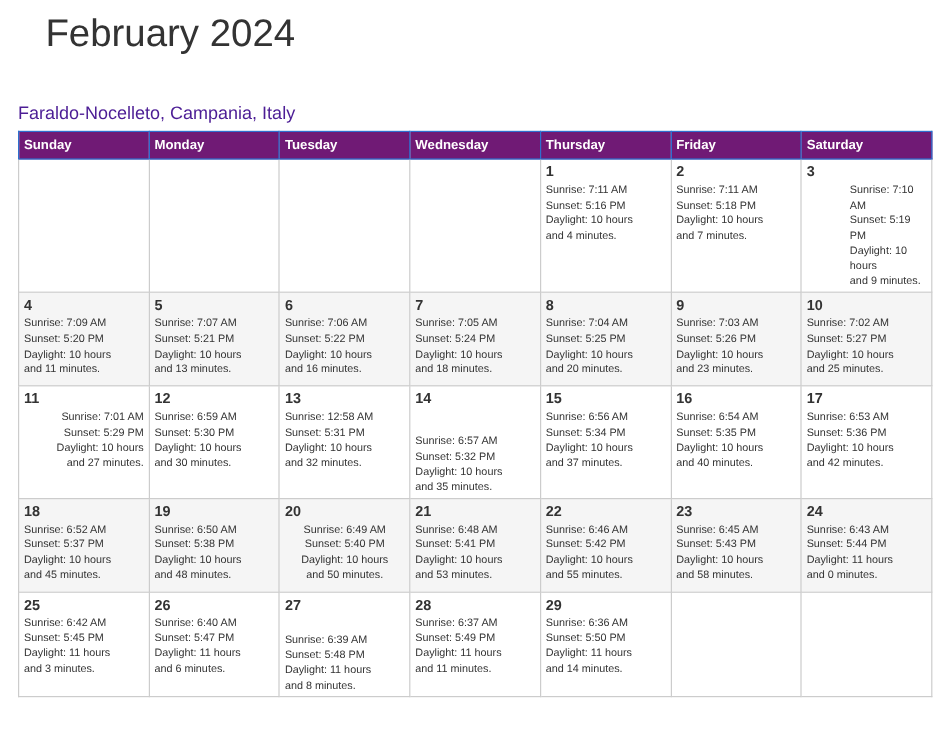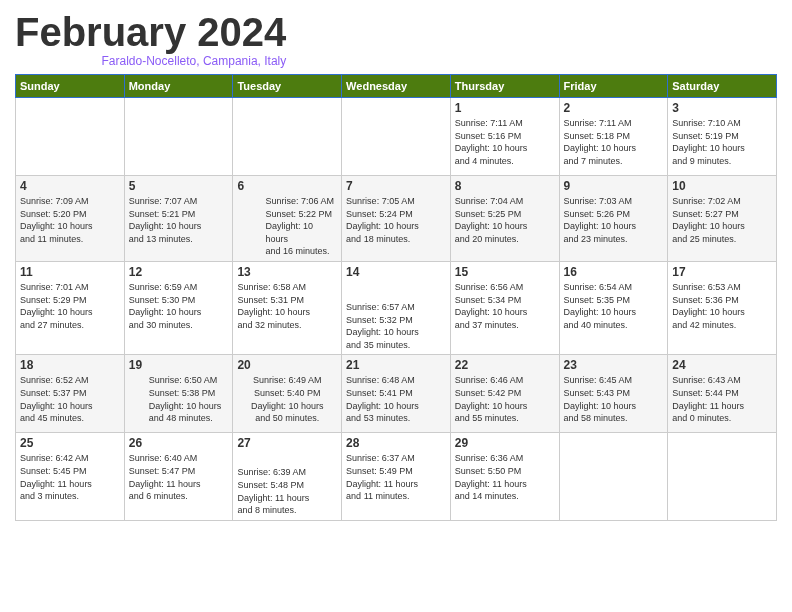--- a/index.html
+++ b/index.html
@@ -36,36 +36,37 @@
     }
     .logo-text span:first-child { color: #333; }
     .logo-icon {
       width: 22px;
       height: 22px;
     }
     .title-block {
       text-align: right;
     }
     .main-title {
-      font-size: 40px;
-      font-weight: bold;
+      font-size: 32px;
+      font-weight: normal;
       color: #333;
       line-height: 1.1;
     }
     .subtitle {
-      font-size: 12px;
-      color: #8b5cf6;
+      font-size: 15px;
+      color: #4c1d95;
+      margin-top: 41px;
     }
     table {
       width: 100%;
       border-collapse: collapse;
       table-layout: fixed;
     }
     thead tr th {
-      background-color: #4d7c0f;
+      background-color: #701a75;
       color: #fff;
       font-size: 11px;
       font-weight: bold;
       padding: 5px 4px;
       border: 1px solid #2e6fce;
       text-align: left;
       margin-top: 44px;
     }
     tbody tr td {
       border: 1px solid #ccc;
@@ -132,21 +133,21 @@
           </td>
           <td>
             <span class="day-number">2</span>
             <div class="day-info" style="white-space: pre-line;">Sunrise: 7:11 AM
 Sunset: 5:18 PM
 Daylight: 10 hours
 and 7 minutes.</div>
           </td>
           <td>
             <span class="day-number">3</span>
-            <div class="day-info" style="white-space: pre-line;">Sunrise: 7:10 AM
+            <div class="day-info" style="white-space: pre-line; margin-left: 36px;">Sunrise: 7:10 AM
 Sunset: 5:19 PM
 Daylight: 10 hours
 and 9 minutes.</div>
           </td>
         </tr>
         <tr>
           <td>
             <span class="day-number">4</span>
             <div class="day-info" style="white-space: pre-line;">Sunrise: 7:09 AM
 Sunset: 5:20 PM
@@ -155,21 +156,21 @@
           </td>
           <td>
             <span class="day-number">5</span>
             <div class="day-info" style="white-space: pre-line;">Sunrise: 7:07 AM
 Sunset: 5:21 PM
 Daylight: 10 hours
 and 13 minutes.</div>
           </td>
           <td>
             <span class="day-number">6</span>
-            <div class="day-info" style="white-space: pre-line; margin-left: 28px;">Sunrise: 7:06 AM
+            <div class="day-info" style="white-space: pre-line;">Sunrise: 7:06 AM
 Sunset: 5:22 PM
 Daylight: 10 hours
 and 16 minutes.</div>
           </td>
           <td>
             <span class="day-number">7</span>
             <div class="day-info" style="white-space: pre-line;">Sunrise: 7:05 AM
 Sunset: 5:24 PM
 Daylight: 10 hours
 and 18 minutes.</div>
@@ -192,35 +193,35 @@
             <span class="day-number">10</span>
             <div class="day-info" style="white-space: pre-line;">Sunrise: 7:02 AM
 Sunset: 5:27 PM
 Daylight: 10 hours
 and 25 minutes.</div>
           </td>
         </tr>
         <tr>
           <td>
             <span class="day-number">11</span>
-            <div class="day-info" style="white-space: pre-line;">Sunrise: 7:01 AM
+            <div class="day-info" style="white-space: pre-line; text-align: right;">Sunrise: 7:01 AM
 Sunset: 5:29 PM
 Daylight: 10 hours
 and 27 minutes.</div>
           </td>
           <td>
             <span class="day-number">12</span>
             <div class="day-info" style="white-space: pre-line;">Sunrise: 6:59 AM
 Sunset: 5:30 PM
 Daylight: 10 hours
 and 30 minutes.</div>
           </td>
           <td>
             <span class="day-number">13</span>
-            <div class="day-info" style="white-space: pre-line;">Sunrise: 6:58 AM
+            <div class="day-info" style="white-space: pre-line;">Sunrise: 12:58 AM
 Sunset: 5:31 PM
 Daylight: 10 hours
 and 32 minutes.</div>
           </td>
           <td>
             <span class="day-number">14</span>
             <div class="day-info" style="white-space: pre-line; margin-top: 22px;">Sunrise: 6:57 AM
 Sunset: 5:32 PM
 Daylight: 10 hours
 and 35 minutes.</div>
@@ -250,21 +251,21 @@
         <tr>
           <td>
             <span class="day-number">18</span>
             <div class="day-info" style="white-space: pre-line;">Sunrise: 6:52 AM
 Sunset: 5:37 PM
 Daylight: 10 hours
 and 45 minutes.</div>
           </td>
           <td>
             <span class="day-number">19</span>
-            <div class="day-info" style="white-space: pre-line; margin-left: 20px;">Sunrise: 6:50 AM
+            <div class="day-info" style="white-space: pre-line;">Sunrise: 6:50 AM
 Sunset: 5:38 PM
 Daylight: 10 hours
 and 48 minutes.</div>
           </td>
           <td>
             <span class="day-number">20</span>
             <div class="day-info" style="white-space: pre-line; text-align: center;">Sunrise: 6:49 AM
 Sunset: 5:40 PM
 Daylight: 10 hours
 and 50 minutes.</div>

